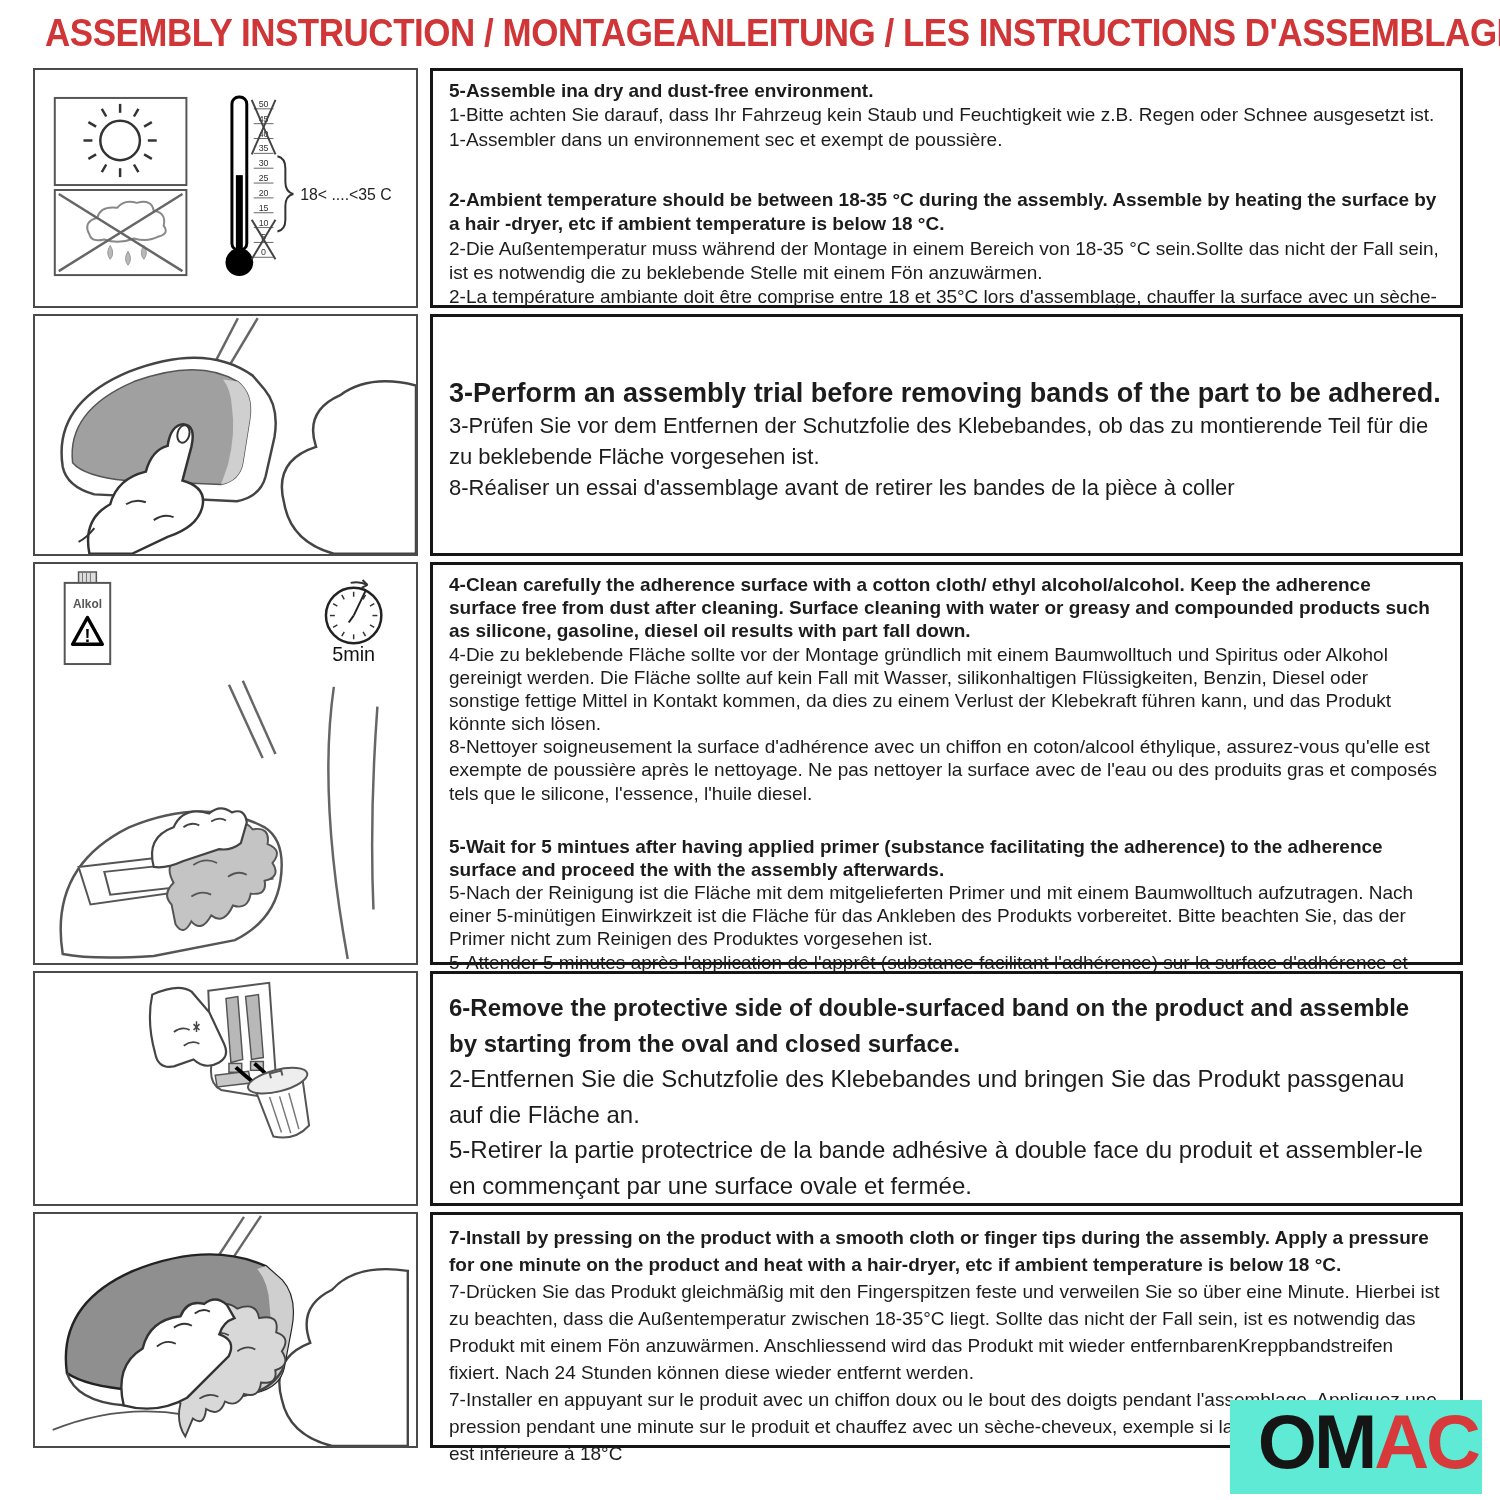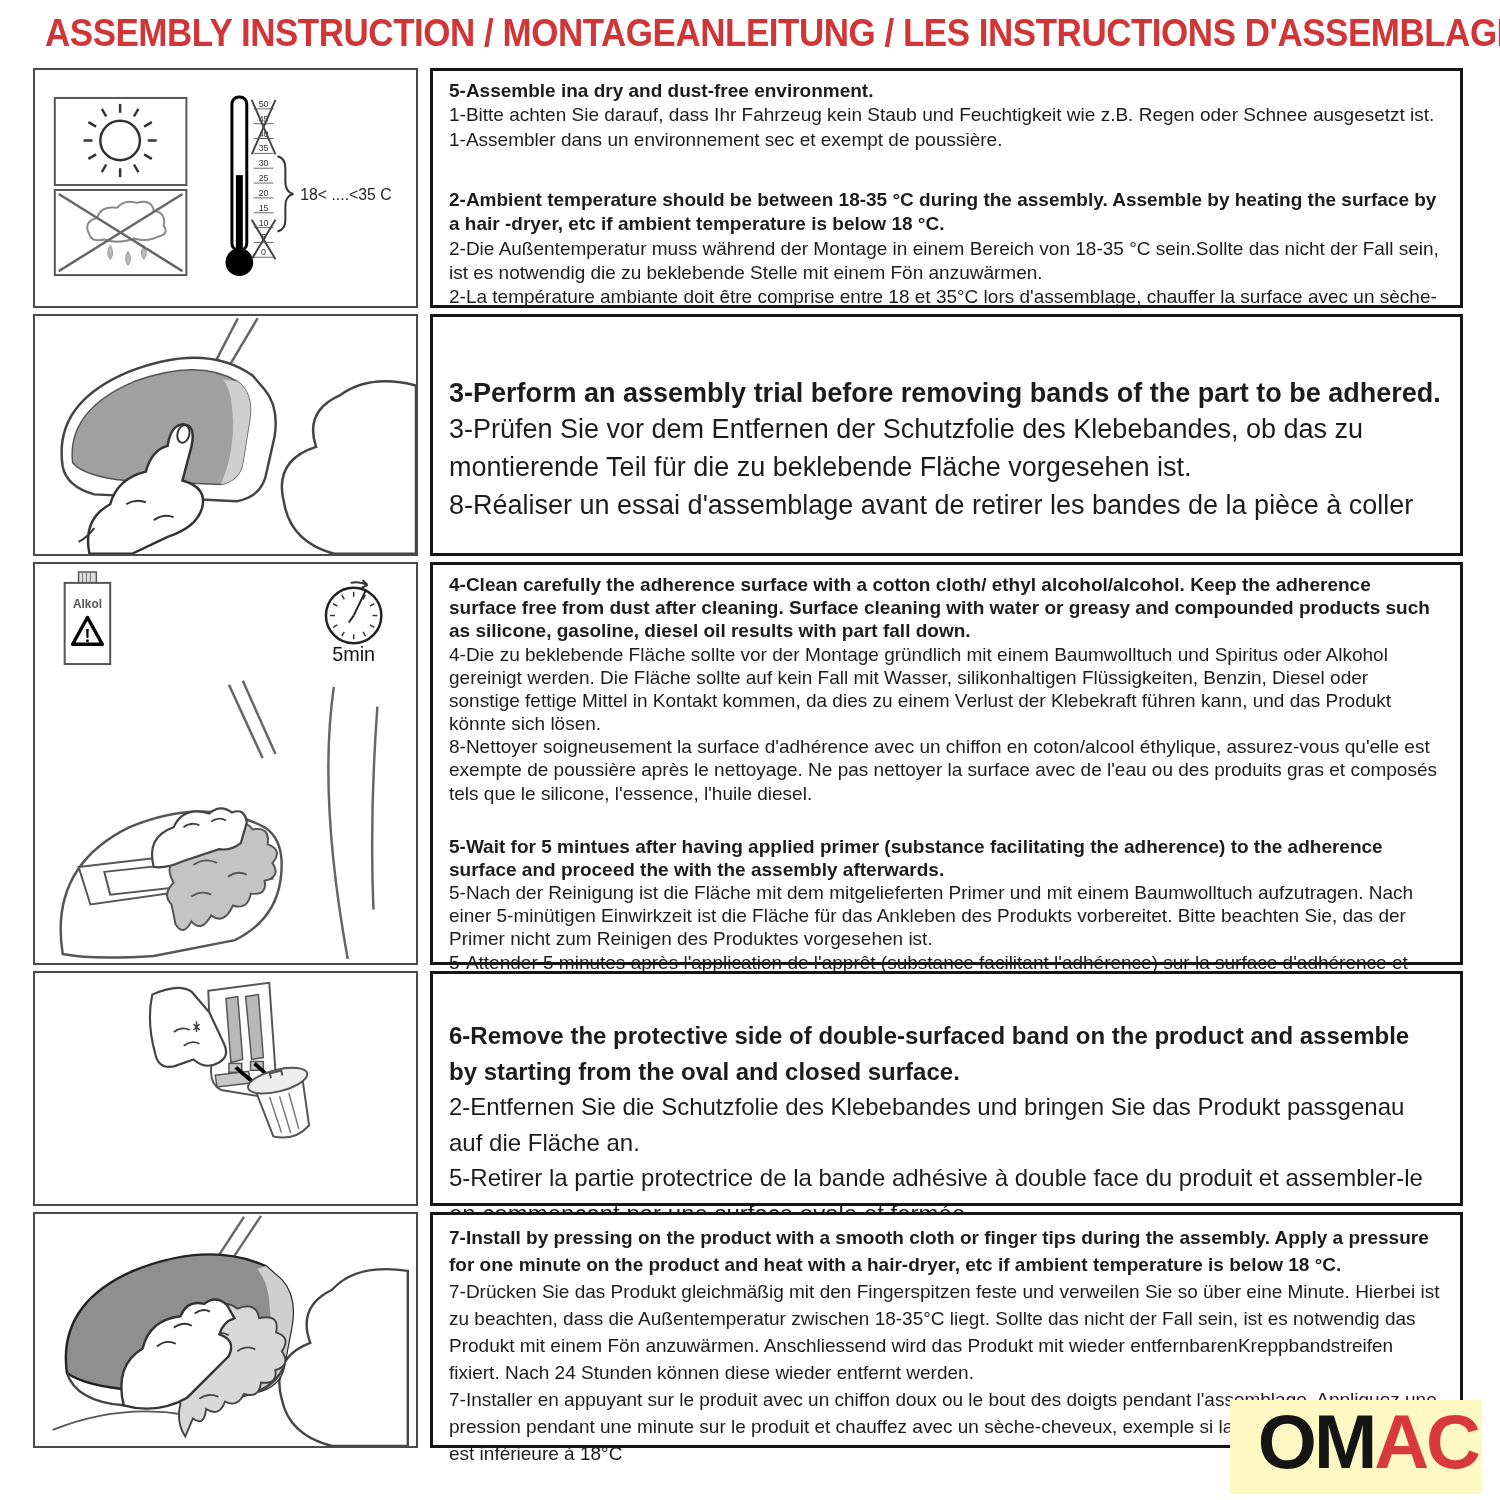--- a/index.html
+++ b/index.html
@@ -15,26 +15,26 @@
            box-sizing:border-box;overflow:hidden;}
   .img-box svg{display:block;width:100%;height:100%;}
   .text-box{flex:1;border:3px solid #151515;background:#fff;box-sizing:border-box;
             padding:8px 18px 8px 16px;}
   .r1{height:240px;} .r2{height:242px;} .r3{height:403px;} .r4{height:235px;} .r5{height:236px;}
   .p{margin:0;}
   .b{font-weight:bold;}
   .fs19{font-size:19px;line-height:1.28;}
   .fs19t{font-size:19px;line-height:1.22;}
   .fs19w{font-size:19px;line-height:1.42;}
-  .fs26{font-size:27px;line-height:1.4;}
+  .fs26{font-size:22px;line-height:1.4;}
   .fs27{font-size:27px;line-height:1.35;}
   .fs24{font-size:24px;line-height:1.48;}
   .gap36{margin-top:36px;} .gap30{margin-top:30px;}
-  .pad58{padding-top:58px;} .pad32{padding-top:44px;} .pad10{padding-top:10px;}
-  .brand{position:absolute;right:18px;top:1400px;background:#fef9c3;
+  .pad58{padding-top:58px;} .pad32{padding-top:16px;} .pad10{padding-top:10px;}
+  .brand{position:absolute;right:18px;top:1400px;background:#5eead4;
          padding:4px 4px 14px 28px;font-size:76px;font-weight:bold;
          letter-spacing:-3px;line-height:1;}
   .brand .blk{color:#151515;} .brand .red{color:#d8393a;}
   svg text{font-family:"Liberation Sans",sans-serif;}
 </style>
 </head>
 <body>
 
 <div class="page">
 

